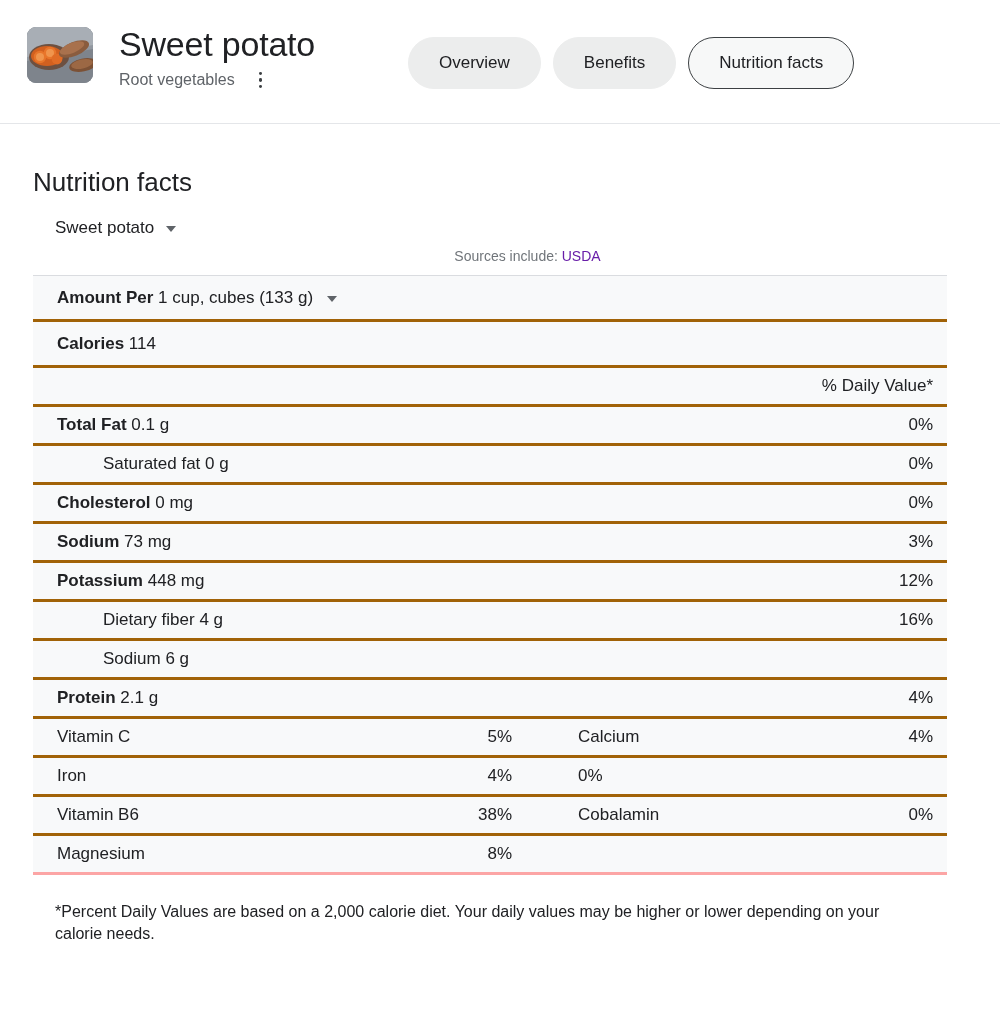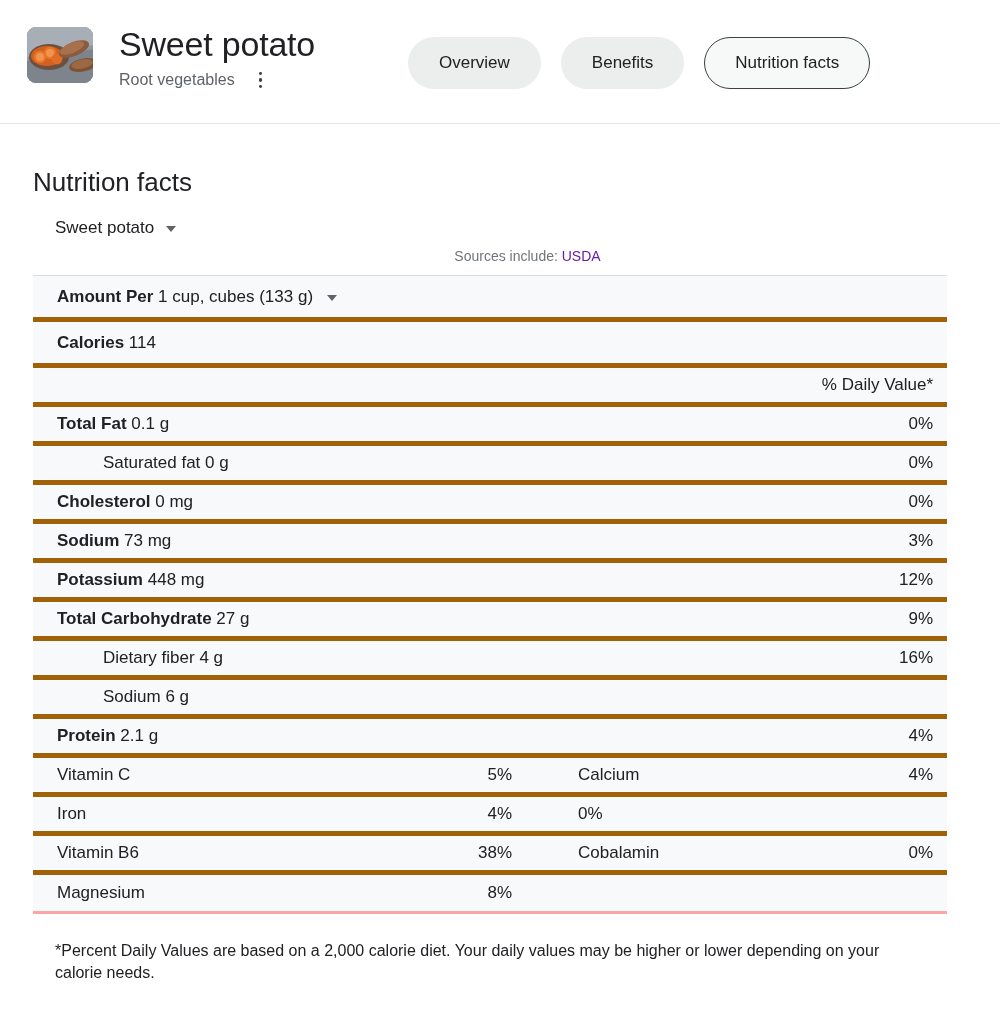--- a/index.html
+++ b/index.html
@@ -81,21 +81,21 @@
     border-radius: 50%;
     background: #3c4043;
     margin: 1.6px 0;
   }
 
   .tabs {
     position: absolute;
     left: 408px;
     top: 37px;
     display: flex;
-    gap: 20px;
+    gap: 12px;
   }
   .tab {
     height: 52px;
     box-sizing: border-box;
     padding: 0 30px;
     border-radius: 26px;
     background: #eceded;
     border: 1px solid #eceded;
     font-size: 17px;
     color: #202124;
@@ -164,21 +164,21 @@
     width: 914px;
     background: #f8f9fa;
     border-top: 1px solid #dadce0;
   }
   .nf-row {
     position: relative;
     min-height: 39px;
     box-sizing: border-box;
     display: flex;
     align-items: center;
-    border-bottom: 5px solid #a16207;
+    border-bottom: 3px solid #a16207;
     padding: 0 14px 0 24px;
     font-size: 17px;
     color: #202124;
     line-height: 22px;
   }
   .nf-row:last-child { border-bottom: 3px solid #fca5a5; }
 
   .nf-row.tall { min-height: 46px; }
   .nf-label { flex: 1 1 auto; white-space: nowrap; }
   .nf-label b { font-weight: 700; }
@@ -328,26 +328,20 @@
       <div class="nf-value">3%</div>
     </div>
 
     <div class="nf-row">
       <div class="nf-label">
         <b>Potassium</b>&nbsp;<span>448 mg</span>
       </div>
       <div class="nf-value">12%</div>
     </div>
 
-    <div class="nf-row">
-      <div class="nf-label">
-        <b>Total Carbohydrate</b>&nbsp;<span>27 g</span>
-      </div>
-      <div class="nf-value">9%</div>
-    </div>
 
     <div class="nf-row">
       <div class="nf-label indent">
         <span>Dietary fiber</span>&nbsp;<span>4 g</span>
       </div>
       <div class="nf-value">16%</div>
     </div>
 
     <div class="nf-row">
       <div class="nf-label indent">

